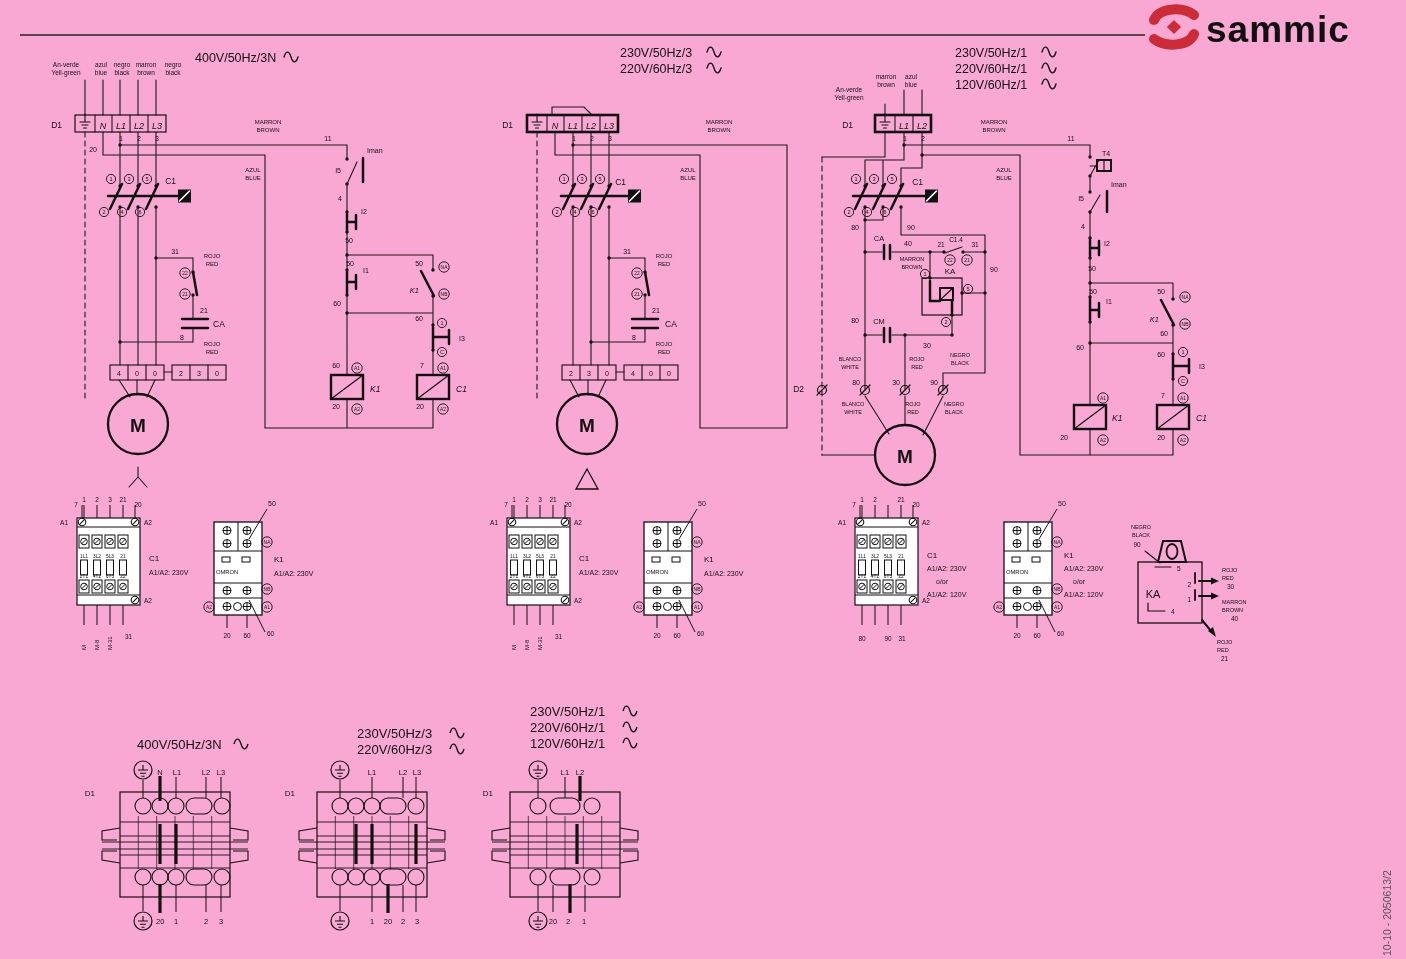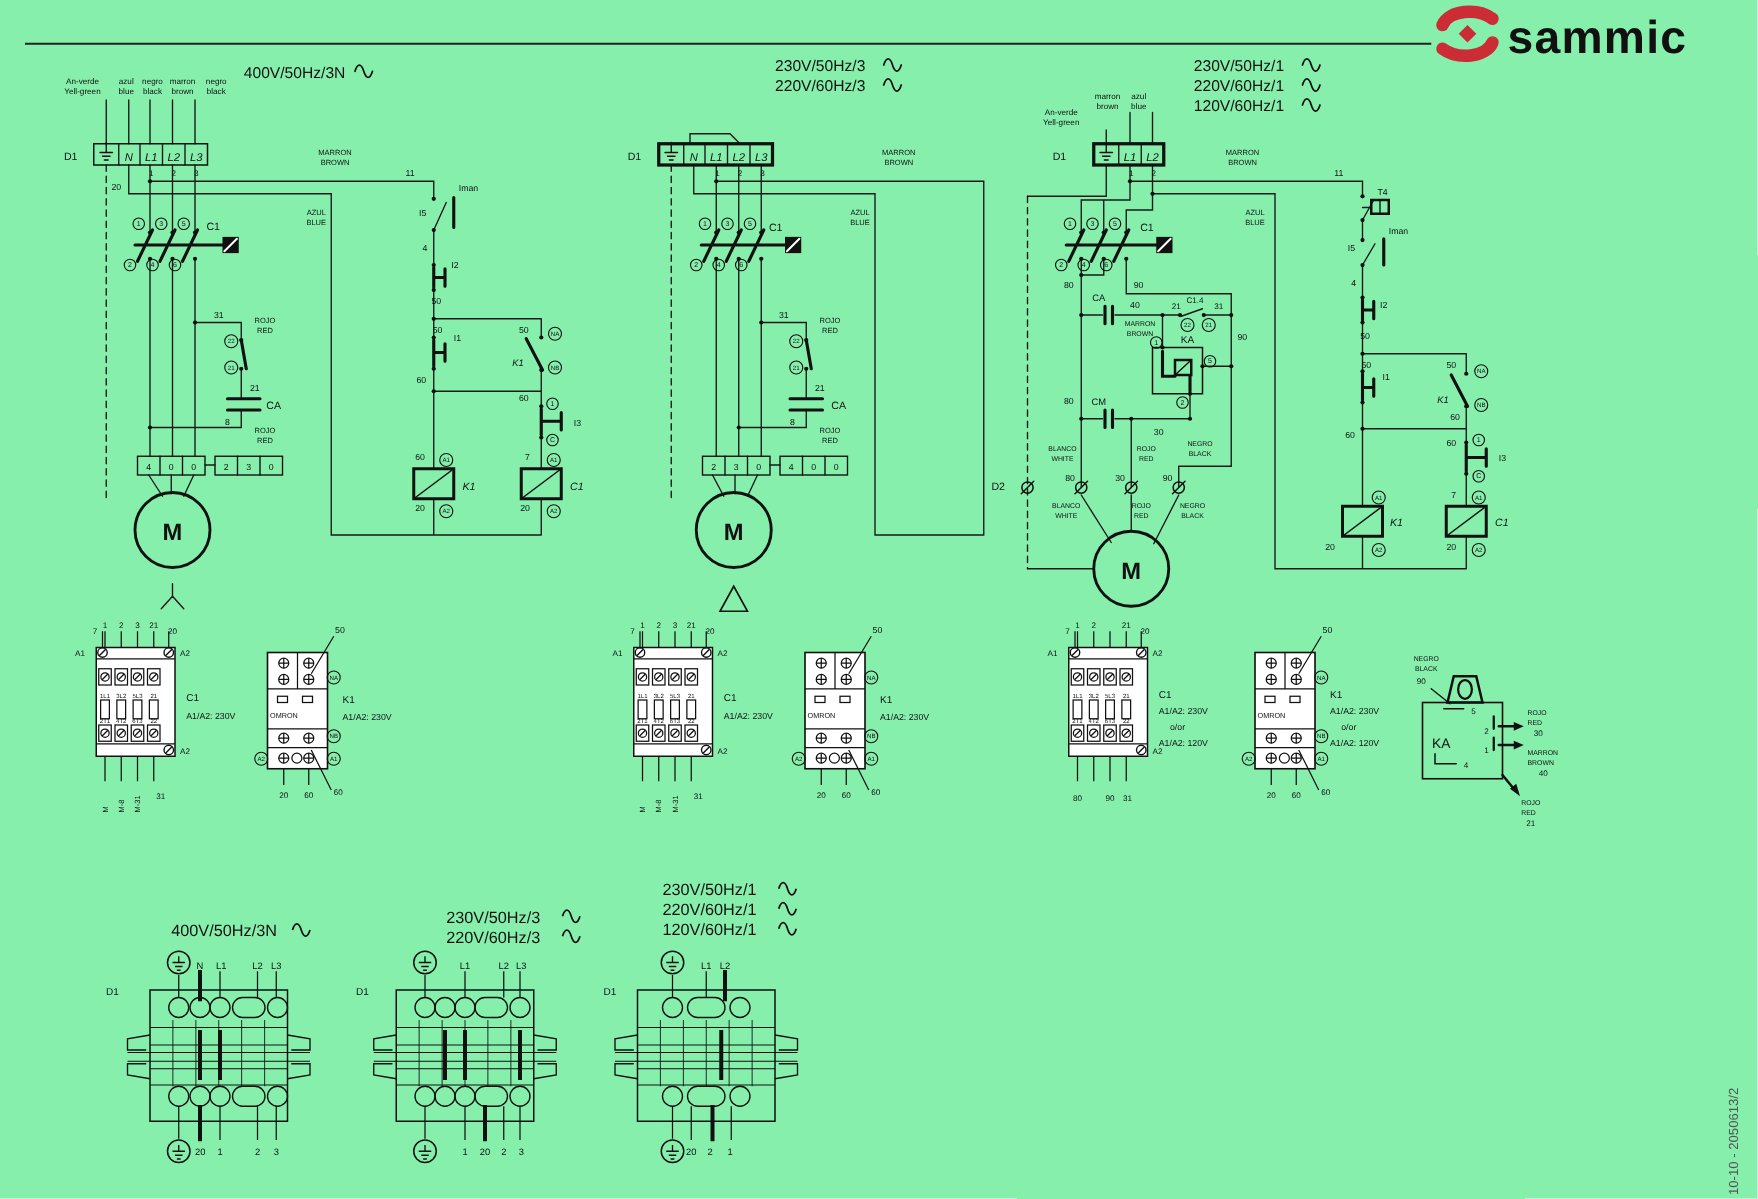--- a/index.html
+++ b/index.html
@@ -1,16 +1,16 @@
 <!DOCTYPE html>
 <html><head>
 <meta charset="utf-8">
 <style>
   html,body{margin:0;padding:0;background:#fff}
-  .page{position:relative;width:1406px;height:959px;background:#86efac;overflow:hidden;
+  .page{position:relative;width:1406px;height:959px;background:#f9a8d4;overflow:hidden;
         font-family:"Liberation Sans","DejaVu Sans",sans-serif}
   svg text{font-family:"Liberation Sans","DejaVu Sans",sans-serif;fill:#111}
   .logo{position:absolute;left:1142px;top:2px;width:240px;height:54px}
   .brand-text{font-weight:bold;font-size:37px;color:#5c666e;letter-spacing:1px}
   .docnum{position:absolute;left:1381px;top:956px;transform:rotate(-90deg);
           transform-origin:0 0;font-size:10.5px;color:#555;white-space:nowrap}
 </style>
 </head>
 <body>
 

